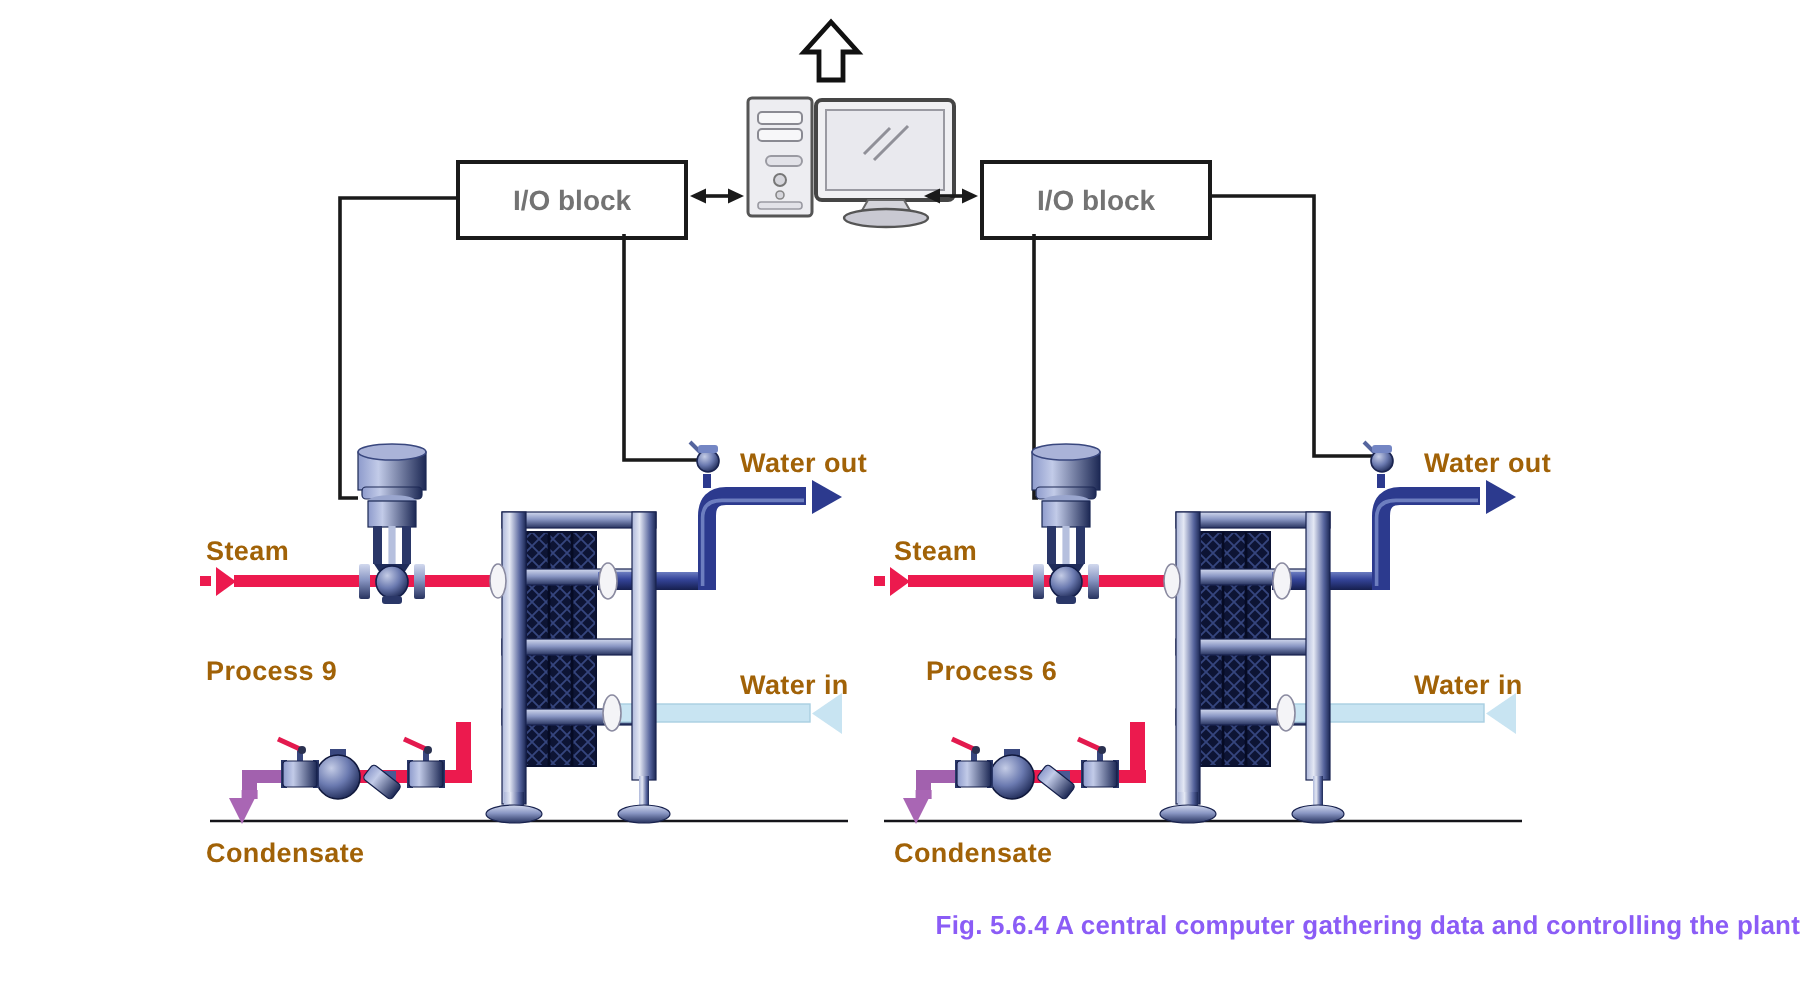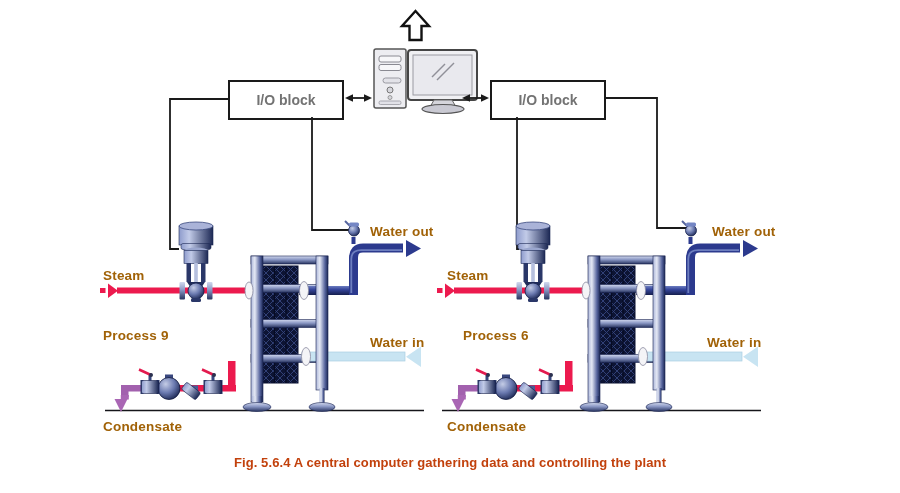--- a/index.html
+++ b/index.html
@@ -5,22 +5,22 @@
   html,body{margin:0;padding:0;background:#ffffff;}
   #stage{position:relative;width:900px;height:493px;background:#ffffff;overflow:hidden;
          font-family:"Liberation Sans",sans-serif;}
   #diagram-svg{position:absolute;left:0;top:0;}
   .lbl{position:absolute;font-size:13.5px;font-weight:700;color:#a16207;white-space:nowrap;letter-spacing:.2px;}
   .io-box{position:absolute;width:112px;height:36px;border:2px solid #1a1a1a;
           display:flex;align-items:center;justify-content:center;
           font-size:14px;font-weight:700;color:#737373;background:transparent;}
   #io-left{left:228px;top:80px;}
   #io-right{left:490px;top:80px;}
-  #caption{position:absolute;left:0;top:455px;width:900px;text-align:center;
-           font-size:13px;font-weight:700;color:#c2410c;letter-spacing:.1px;}
+  #caption{position:absolute;left:0;top:455px;width:900px;text-align:right;
+           font-size:13px;font-weight:700;color:#8b5cf6;letter-spacing:.1px;}
 </style>
 </head>
 <body>
 
 <div id="stage">
 
 <svg id="diagram-svg" width="900" height="493" viewBox="0 0 900 493">
   <defs>
     <linearGradient id="metalH" x1="0" y1="0" x2="1" y2="0">
       <stop offset="0" stop-color="#aeb8da"></stop>

